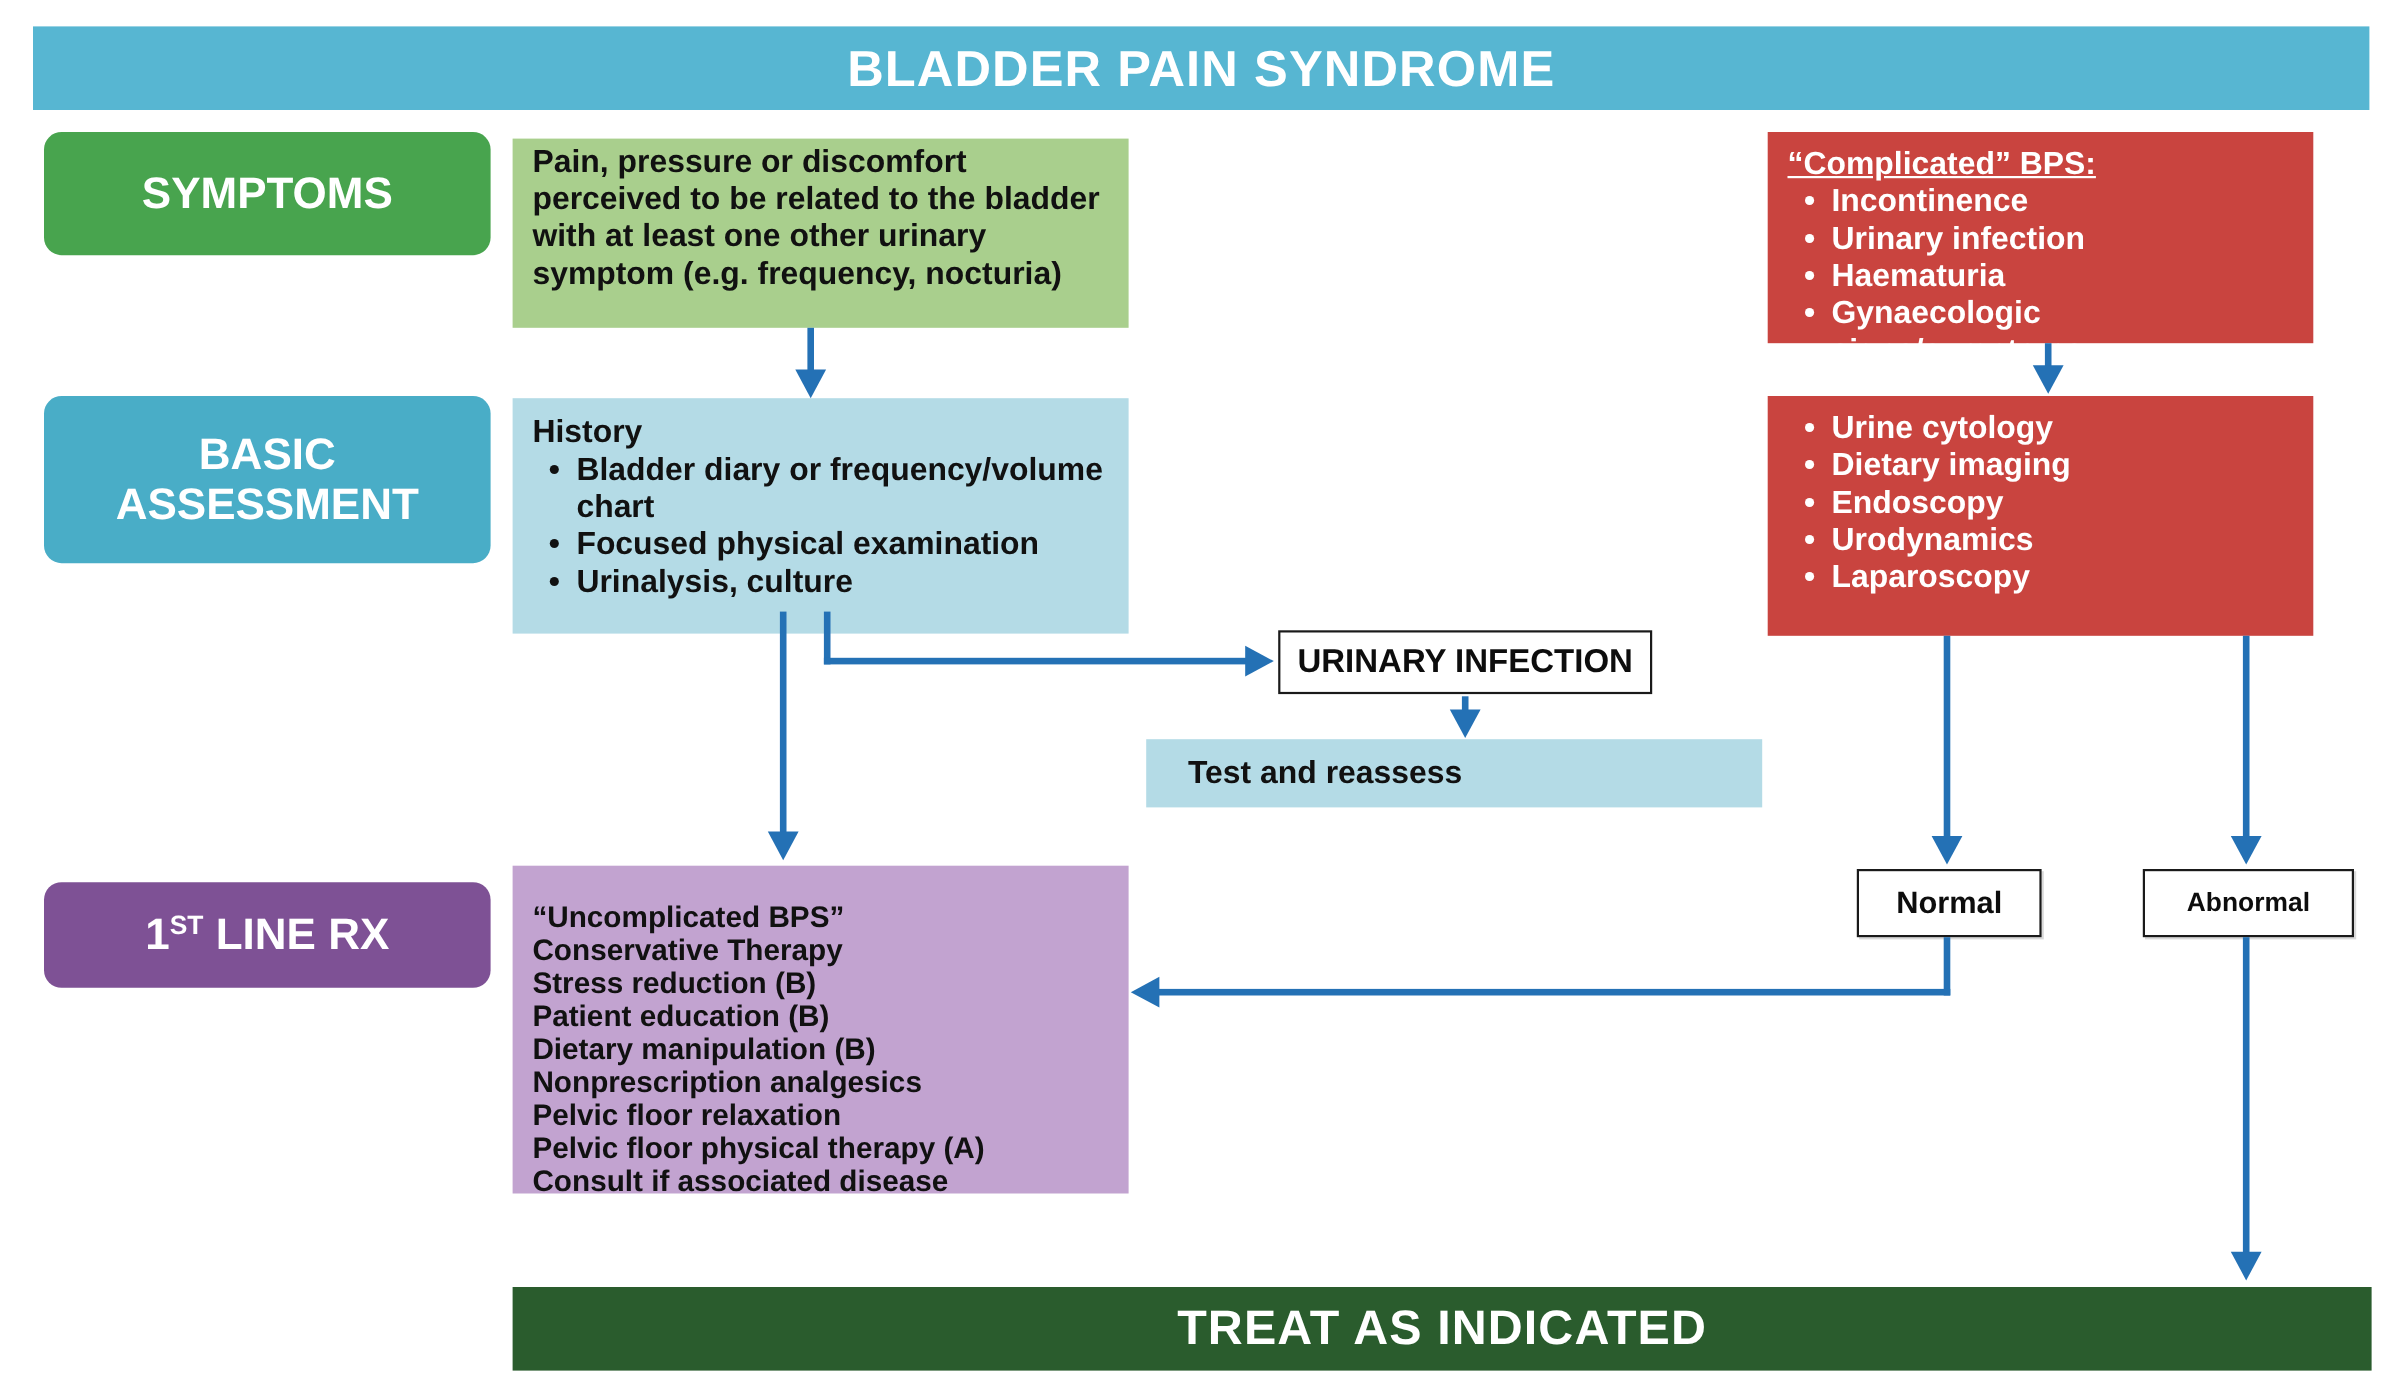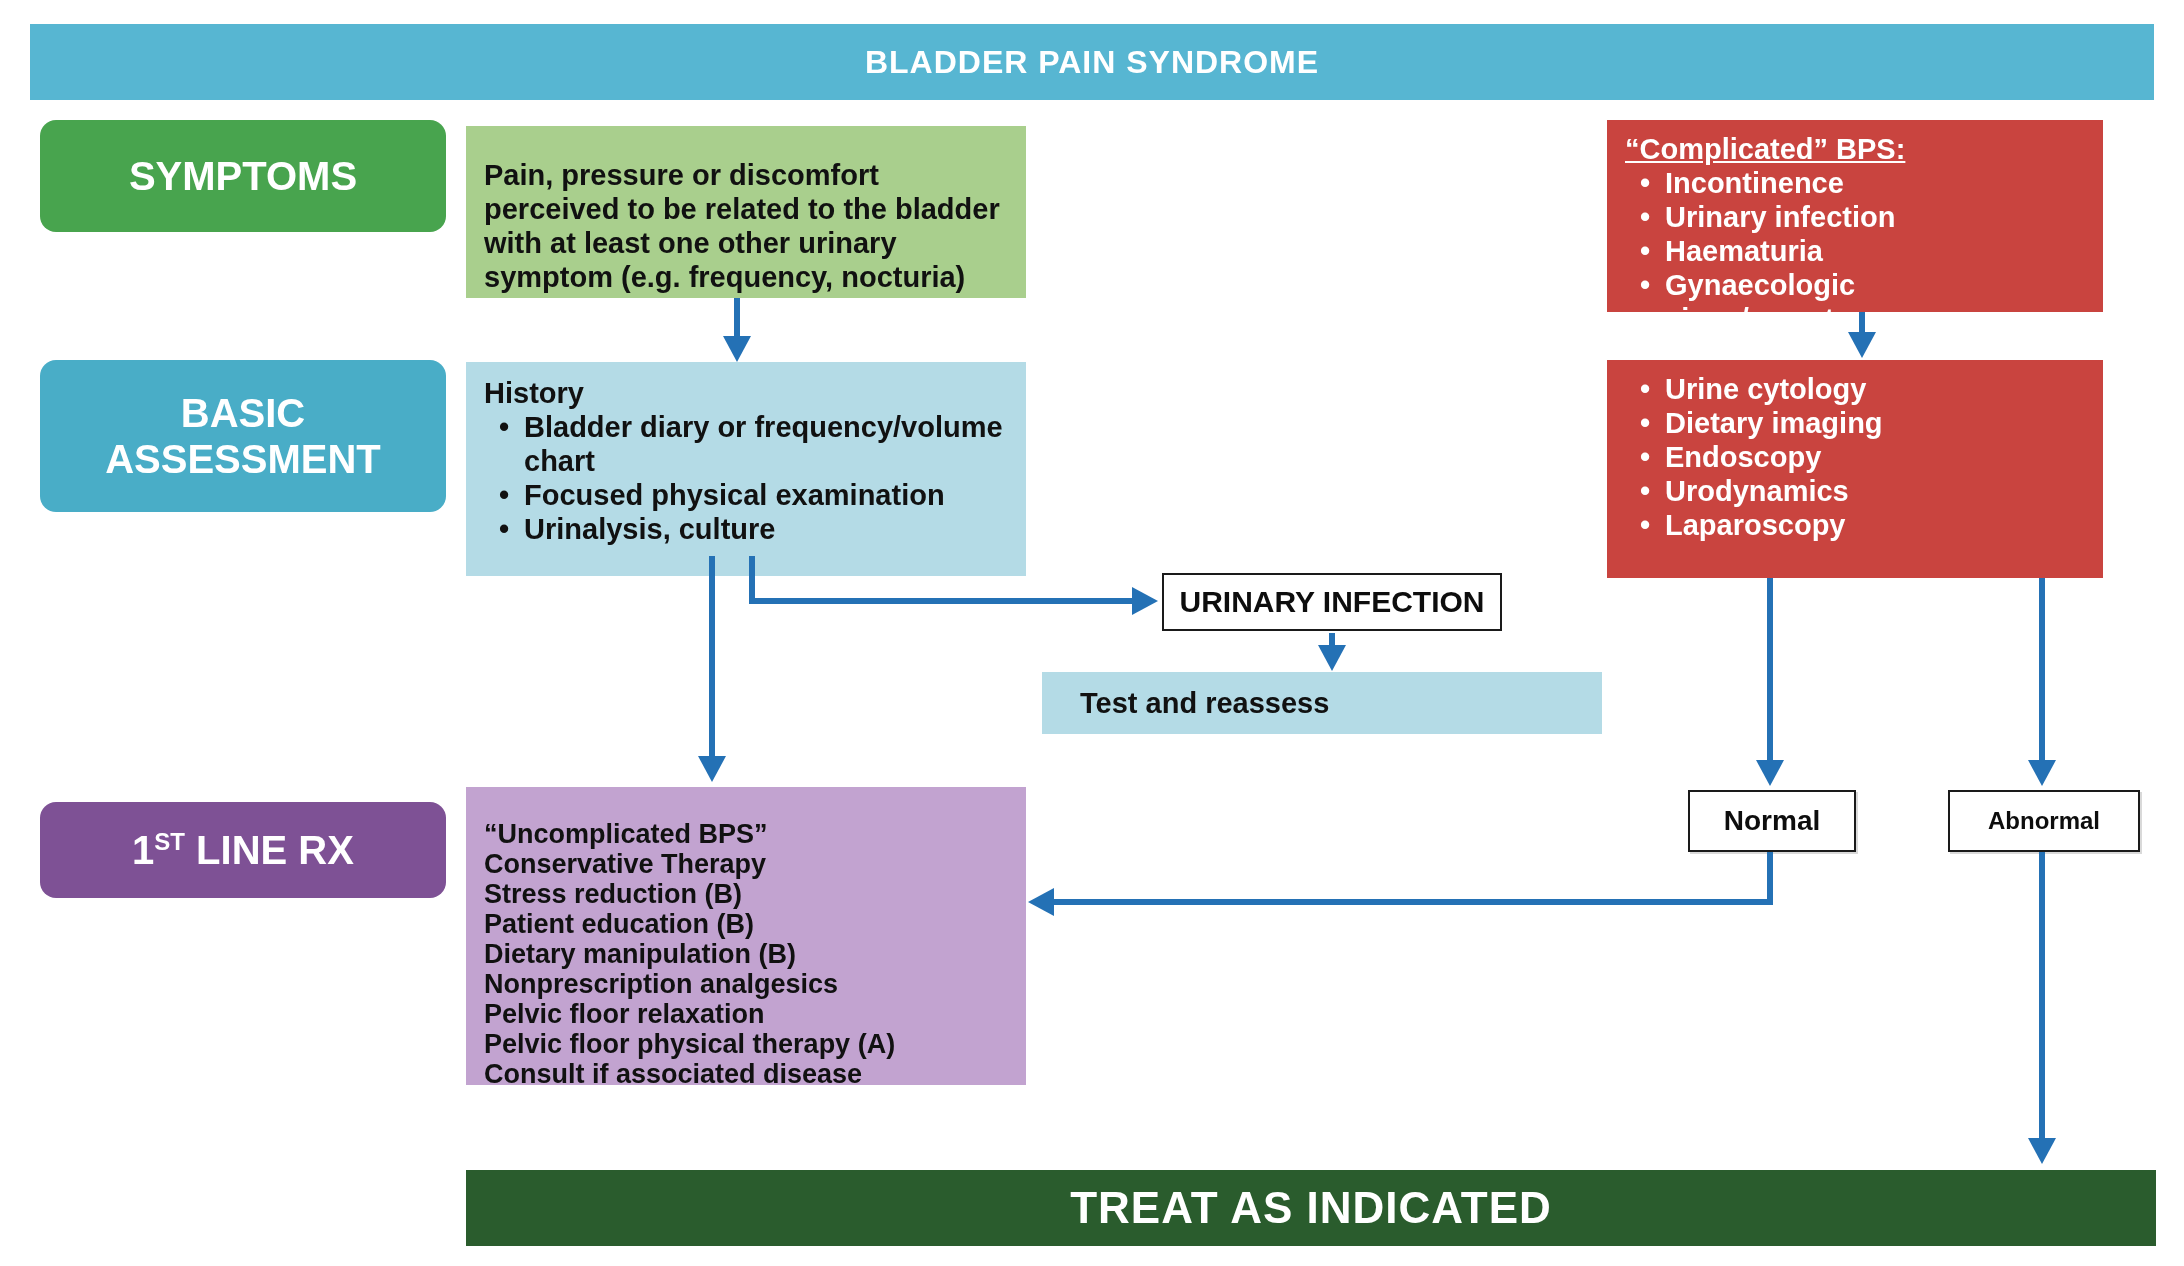--- a/index.html
+++ b/index.html
@@ -11,40 +11,40 @@
     height: 1266px;
     background: #ffffff;
     overflow: hidden;
     font-weight: 700;
   }
   .abs { position: absolute; }
 
   .title-bar {
     left: 30px; top: 24px; width: 2124px; height: 76px;
     background: #57b6d2;
-    color: #ffffff; font-size: 32px;
+    color: #ffffff; font-size: 46px;
     display: flex; align-items: center; justify-content: center;
     letter-spacing: 1px;
   }
 
   .stage-label {
     width: 406px; border-radius: 16px;
     color: #ffffff; font-size: 40px; text-align: center;
     display: flex; align-items: center; justify-content: center;
     line-height: 1.15;
   }
   .label-symptoms { left: 40px; top: 120px; height: 112px; background: #48a44e; }
   .label-basic    { left: 40px; top: 360px; height: 152px; background: #49adc7; }
   .label-rx       { left: 40px; top: 802px; height: 96px;  background: #7e5195; }
   .label-rx sup { font-size: 24px; vertical-align: super; line-height: 0; text-align: right; }
 
   .content-box { font-size: 29px; line-height: 34px; color: #111111; }
   .symptoms-desc {
     left: 466px; top: 126px; width: 560px; height: 172px;
-    background: #a9cf8d; padding: 32px 10px 16px 18px;
+    background: #a9cf8d; padding: 4px 10px 16px 18px;
   }
   .history-box {
     left: 466px; top: 362px; width: 560px; height: 214px;
     background: #b4dbe6; padding: 14px 10px 3px 18px;
   }
   .red-box {
     background: #c9443f; color: #ffffff;
     font-size: 29px; line-height: 34px;
     padding: 12px 16px 12px 18px;
   }

